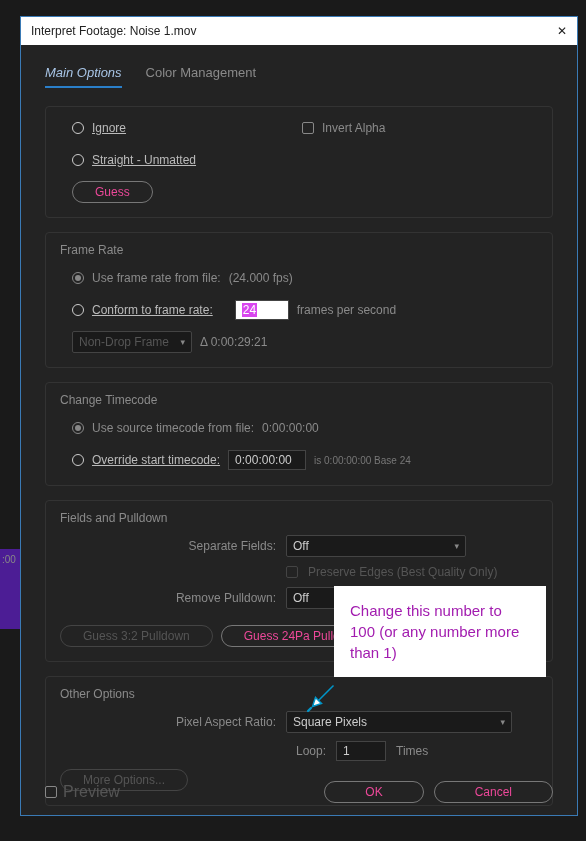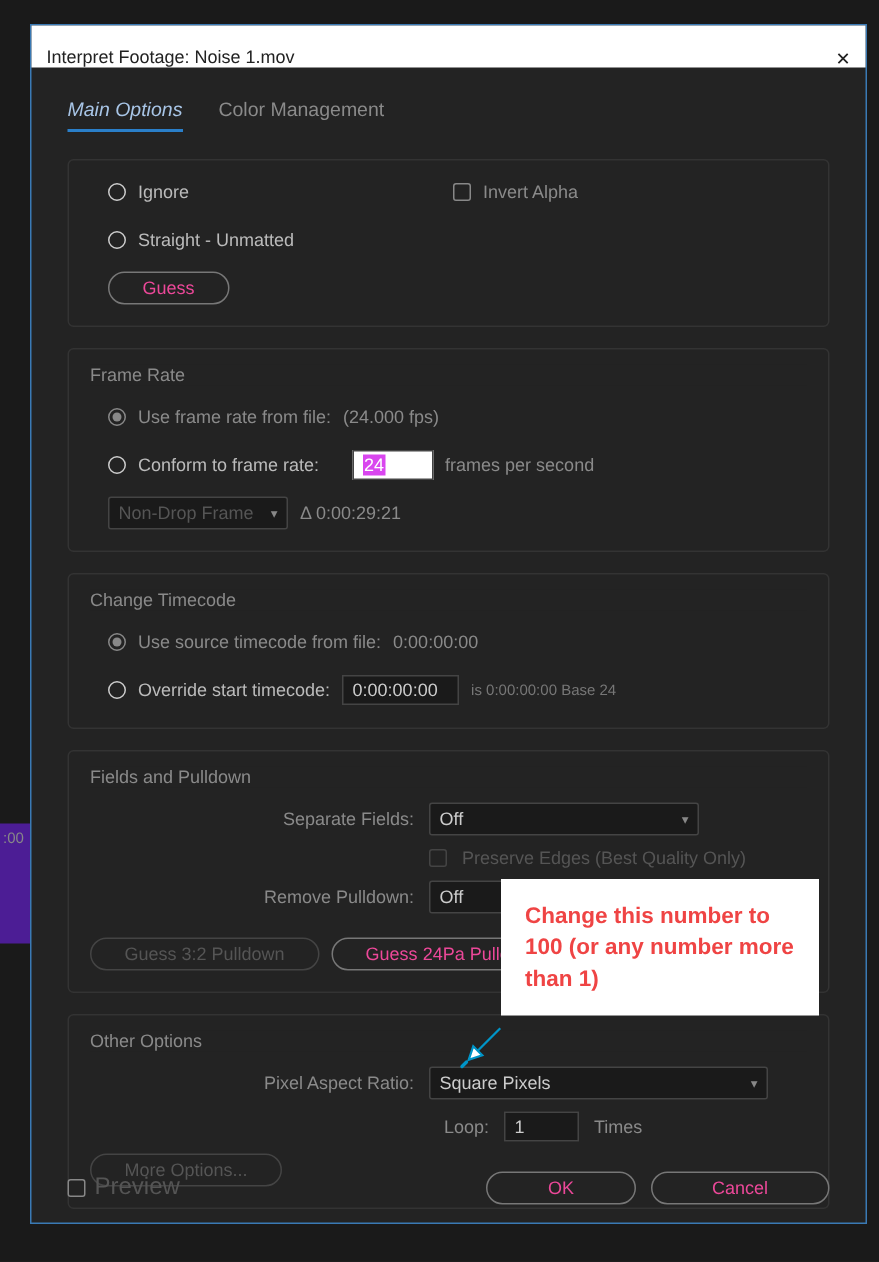--- a/index.html
+++ b/index.html
@@ -1,53 +1,53 @@
 <!DOCTYPE html>
 <html><head>
 <meta charset="utf-8">
 <style>
   * { box-sizing: border-box; margin: 0; padding: 0; font-family: -apple-system, "Segoe UI", Arial, sans-serif; }
   body { background: #1a1a1a; width: 586px; height: 841px; position: relative; overflow: hidden; }
   .bg-panel { position: absolute; left: 0; top: 510px; width: 20px; height: 80px; background: #4c1d95; font-size: 10px; color: #888; padding: 5px 2px; margin-top: 39px; }
   .dialog { position: absolute; left: 20px; top: 16px; width: 558px; height: 800px; background: #232323; border: 1px solid #3a7ab5; }
-  .titlebar { background: #fff; color: #222; height: 28px; display: flex; align-items: flex-end; padding: 0 10px; justify-content: space-between; }
+  .titlebar { background: #fff; color: #222; height: 28px; display: flex; align-items: center; padding: 0 10px; justify-content: space-between; }
   .titlebar span { font-size: 12px; }
   .close-x { font-size: 16px; cursor: pointer; line-height: 1; }
   .body { padding: 20px 24px 12px 24px; color: #8a8a8a; font-size: 12px; }
   .tabs { display: flex; gap: 24px; margin-bottom: 18px; font-size: 13px; }
   .tab { padding-bottom: 6px; cursor: pointer; }
   .tab.active { color: #a8c5e6; border-bottom: 2px solid #2a7fc9; font-style: italic; }
   .group { border: 1px solid #333; border-radius: 4px; padding: 10px 14px 14px 14px; margin-bottom: 14px; position: relative; }
   .group-title { position: relative; top: 0; background: #232323; font-size: 12px; color: #8a8a8a; margin-bottom: 10px; }
   .row { display: flex; align-items: center; gap: 8px; margin-bottom: 10px; min-height: 22px; }
   .row:last-child { margin-bottom: 0; }
   .radio, .checkbox { width: 12px; height: 12px; border: 1px solid #888; border-radius: 50%; flex-shrink: 0; }
   .radio.filled::after { content: ""; display: block; width: 6px; height: 6px; background: #888; border-radius: 50%; margin: 2px; }
   .checkbox { border-radius: 2px; }
   .radio.bright { border-color: #ccc; }
   .label { color: #8a8a8a; }
-  .label.bright { color: #bbb; }
+  .label.bright { color: #bbb; text-decoration: underline; }
   .swatch { width: 32px; height: 18px; background: #000; border: 1px solid #444; }
   .eyedrop { width: 22px; height: 22px; border: 1px solid #444; border-radius: 3px; display: flex; align-items: center; justify-content: center; }
   .eyedrop svg { width: 12px; height: 12px; stroke: #aaa; fill: none; }
   .pill-btn { border: 1px solid #777; border-radius: 12px; padding: 3px 22px; font-size: 12px; color: #ec4899; background: transparent; cursor: pointer; }
   .pill-btn.dim { color: #555; border-color: #444; }
   .pill-btn.wide { padding: 3px 40px; }
   .input-box { background: #1a1a1a; border: 1px solid #444; color: #ccc; padding: 2px 6px; font-size: 12px; height: 20px; }
   .input-box.selected { background: #fff; color: #000; }
   .input-box.selected .seltext { background: #d946ef; color: #fff; padding: 0 1px; }
   .select { background: #1a1a1a; border: 1px solid #444; color: #ccc; padding: 2px 6px; font-size: 12px; height: 22px; display: flex; align-items: center; justify-content: space-between; border-radius: 2px; }
   .select.dim { color: #555; }
   .chev { font-size: 9px; color: #888; }
   .indent { margin-left: 12px; }
   .form-row { display: flex; align-items: center; gap: 10px; margin-bottom: 8px; }
   .form-row .lbl { width: 216px; text-align: right; flex-shrink: 0; }
   .footer { position: absolute; bottom: 12px; left: 24px; right: 24px; display: flex; align-items: center; }
   .footer .btns { margin-left: auto; display: flex; gap: 10px; }
-  .callout { position: absolute; left: 334px; top: 586px; width: 212px; background: #fff; color: #ef4444; padding: 14px 16px; font-size: 15px; font-weight: 700; line-height: 1.4; z-index: 5; }
+  .callout { position: absolute; left: 334px; top: 586px; width: 212px; background: #fff; color: #a21caf; padding: 14px 16px; font-size: 15px; font-weight: 400; line-height: 1.4; z-index: 5; }
   .hand { position: absolute; left: 305px; top: 678px; z-index: 6; }
   .hand svg { width: 36px; height: 36px; }
   .tiny { font-size: 10px; color: #777; }
   .dim-text { color: #555; }
 </style>
 </head>
 <body>
 
 <div class="bg-panel">
   <span>:00</span>

